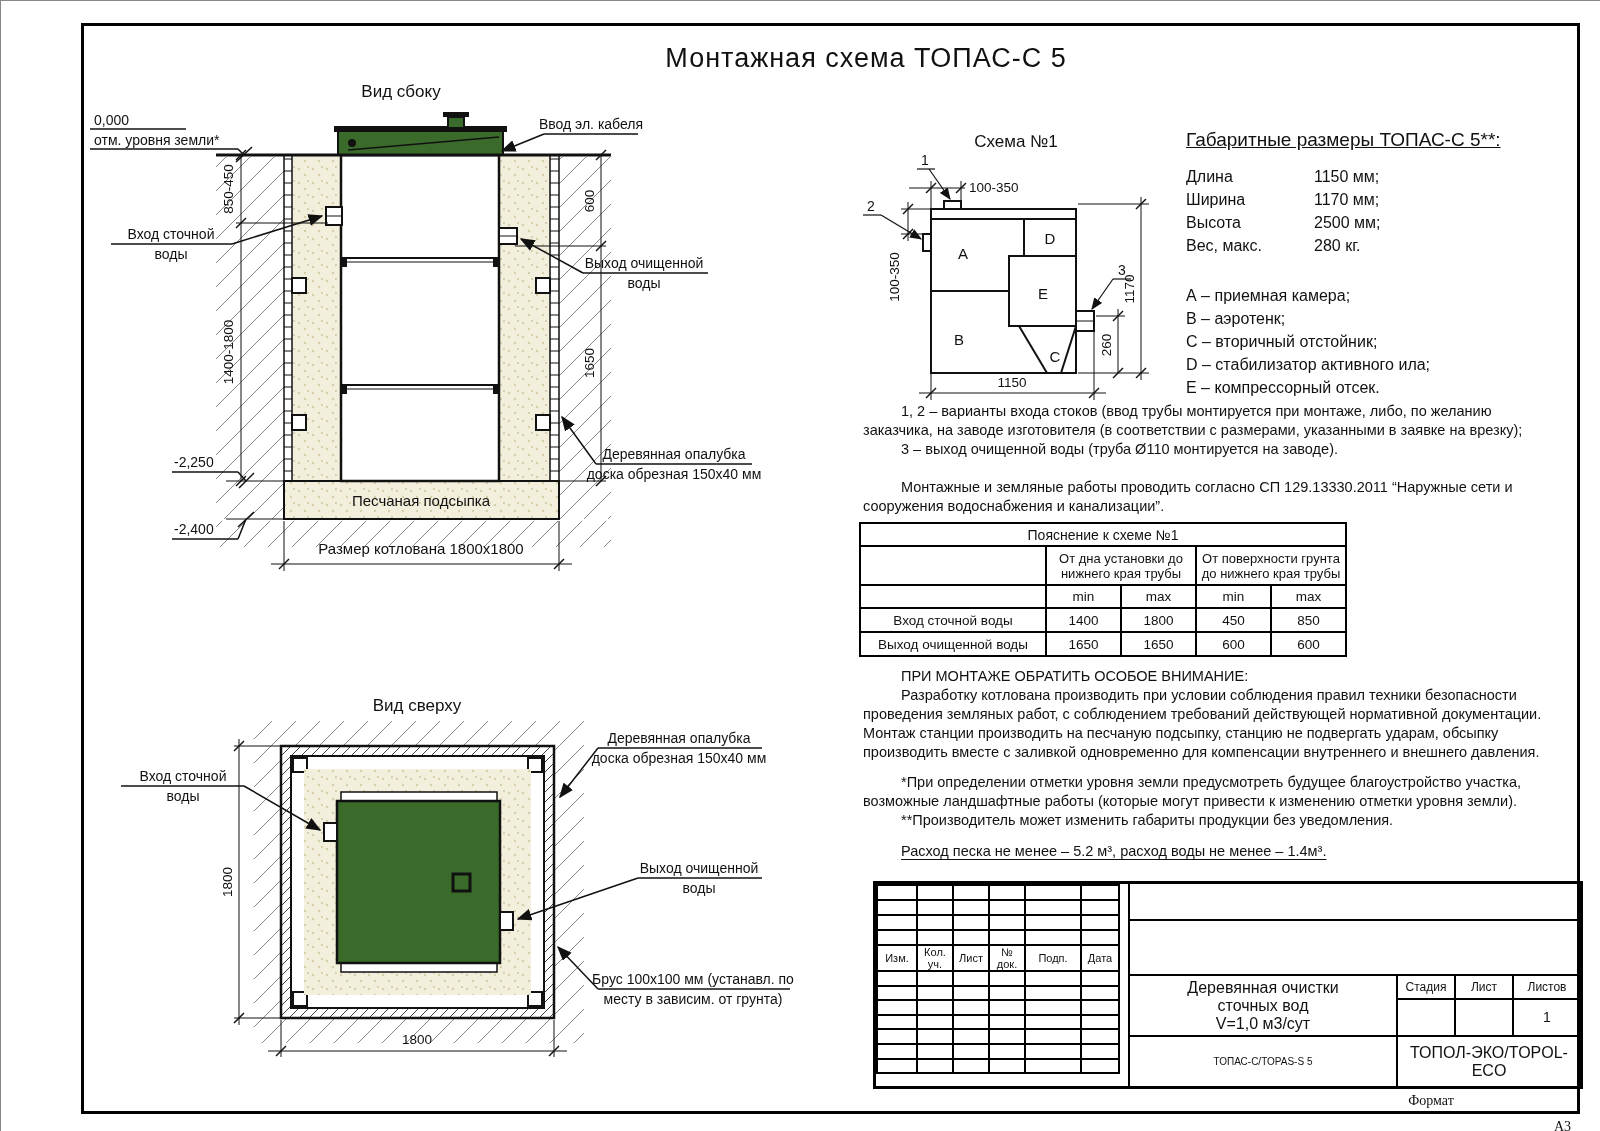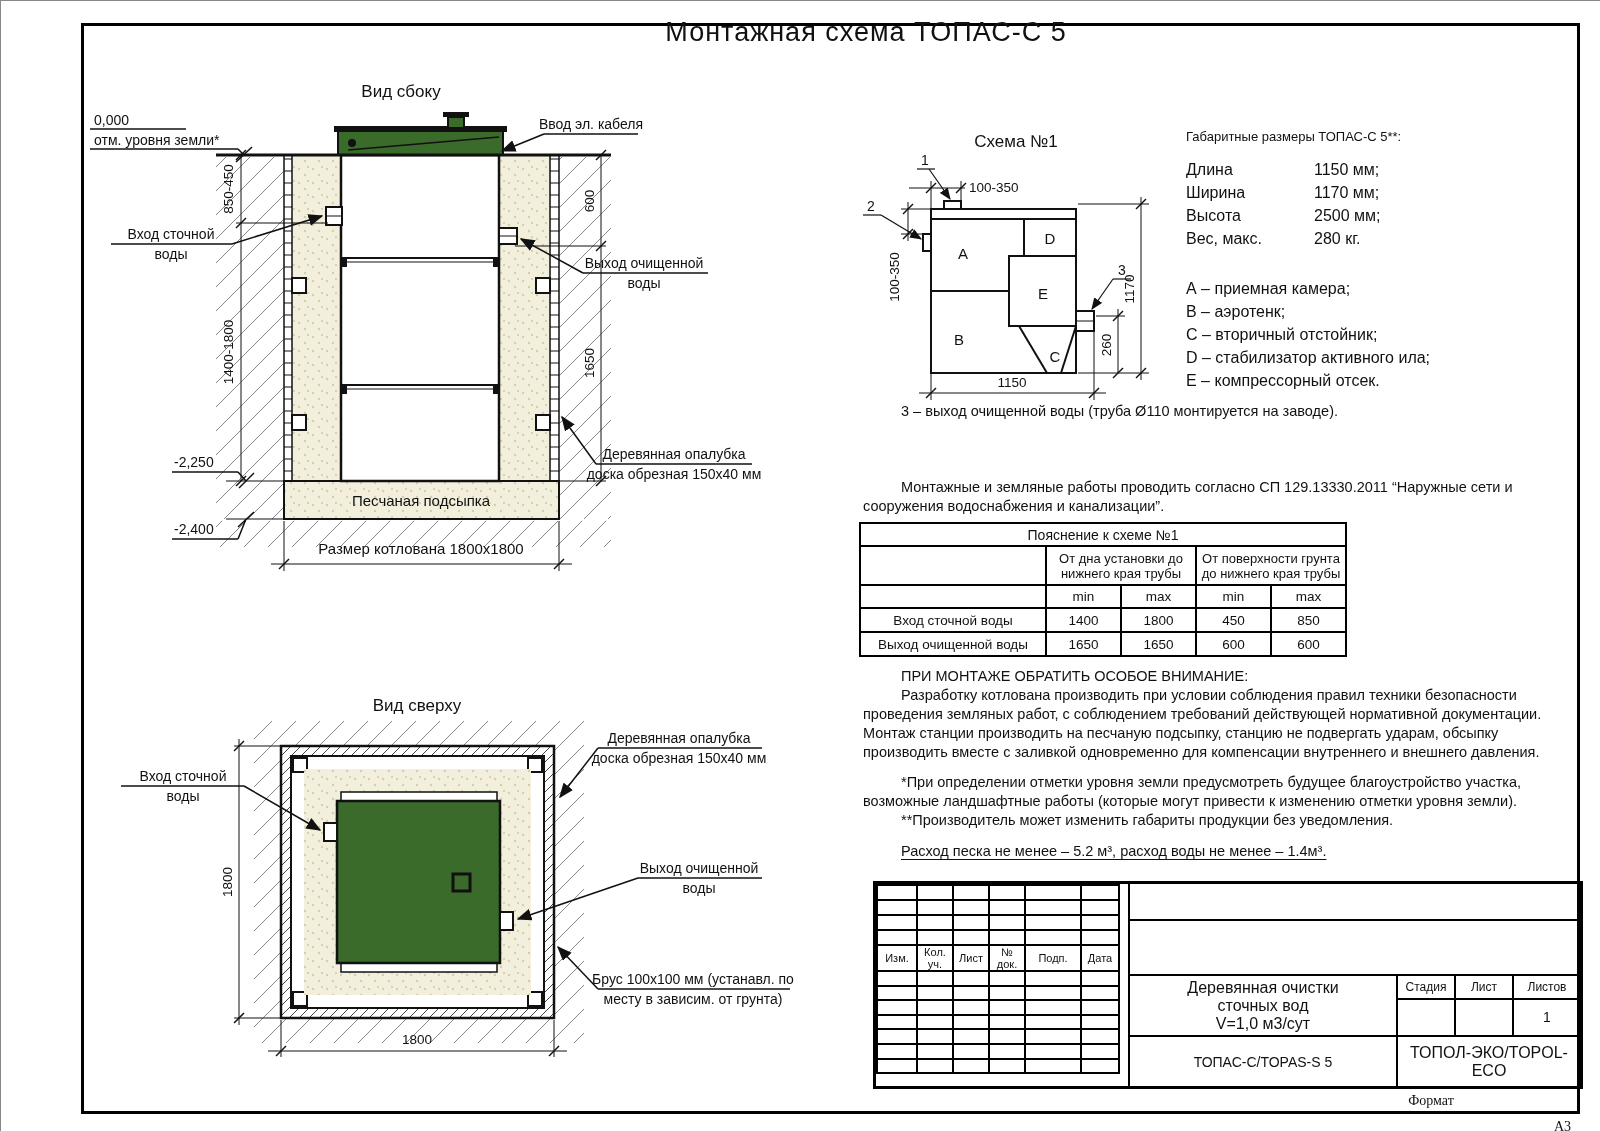--- a/index.html
+++ b/index.html
@@ -1,26 +1,26 @@
 <!DOCTYPE html>
 <html><head>
 <meta charset="utf-8">
 <style>
   html,body{margin:0;padding:0;background:#e8e8e8;}
   .sheet{position:relative;width:1600px;height:1131px;background:#fff;border:1px solid #888;
          font-family:"Liberation Sans",sans-serif;color:#111;overflow:hidden;}
   .frame{position:absolute;left:80px;top:22px;width:1499px;height:1091px;border:3px solid #000;box-sizing:border-box;}
   .abs{position:absolute;}
-  .main-title{left:565px;top:16px;width:600px;text-align:center;font-size:27px;letter-spacing:1px;}
+  .main-title{left:565px;top:42px;width:600px;text-align:center;font-size:27px;letter-spacing:1px;}
   
   svg text{font-family:"Liberation Sans",sans-serif;fill:#111;}
   .t14{font-size:14px;} .t15{font-size:15px;} .t17{font-size:17px;} .dm{font-size:13.5px;}
   
   #specs{left:1185px;top:128px;width:380px;font-size:16px;}
-  #specs .hd{font-size:13px;margin-bottom:14px;}
+  #specs .hd{font-size:19px;margin-bottom:14px;text-decoration:underline;}
   #specs .row{display:flex;line-height:23px;}
   #specs .row .lb{width:128px;}
   #specs .legend{margin-top:27px;line-height:23px;}
   
   .par{width:688px;font-size:14.5px;line-height:19px;text-align:left;}
   .par p{margin:0;text-indent:38px;}
   .caps{text-transform:none;}
   .und{text-decoration:underline;text-underline-offset:3px;}
   
   #pipe-table{left:858px;top:521px;border-collapse:collapse;table-layout:fixed;}
@@ -341,20 +341,21 @@
     <div class="legend">
       <div>А – приемная камера;</div>
       <div>В – аэротенк;</div>
       <div>С – вторичный отстойник;</div>
       <div>D – стабилизатор активного ила;</div>
       <div>Е – компрессорный отсек.</div>
     </div>
   </div>
 
   <div class="abs par" style="left:862px;top:401px;">
+    <p>1, 2 – варианты входа стоков (ввод трубы монтируется при монтаже, либо, по желанию заказчика, на заводе изготовителя (в соответствии с размерами, указанными в заявке на врезку);</p>
     <p>3 – выход очищенной воды (труба Ø110 монтируется на заводе).</p>
   </div>
   <div class="abs par" style="left:862px;top:477px;">
     <p>Монтажные и земляные работы проводить согласно СП 129.13330.2011 “Наружные сети и сооружения водоснабжения и канализации”.</p>
   </div>
 
   <table class="abs" id="pipe-table">
     <colgroup>
         <col style="width:186px">
         <col style="width:75px">
@@ -532,21 +533,21 @@
       <div>
         <div>Деревянная очистки</div>
         <div>сточных вод</div>
         <div>V=1,0 м3/сут</div>
       </div>
     </div>
     <div class="scell" style="left:522px;top:92px;width:56px;height:22px;font-size:12px;">Стадия</div>
     <div class="scell" style="left:580px;top:92px;width:56px;height:22px;font-size:12px;">Лист</div>
     <div class="scell" style="left:638px;top:92px;width:66px;height:22px;font-size:12px;">Листов</div>
     <div class="scell" style="left:638px;top:114px;width:66px;height:37px;font-size:14px;">1</div>
-    <div class="scell" style="left:254px;top:153px;width:266px;height:49px;font-size:14px;">ТОПАС-С/TOPAS-S 5</div>
+    <div class="scell" style="left:254px;top:153px;width:266px;height:49px;font-size:10px;">ТОПАС-С/TOPAS-S 5</div>
     <div class="scell" style="left:522px;top:153px;width:182px;height:49px;font-size:16px;">ТОПОЛ-ЭКО/TOPOL-ECO</div>
   </div>
 
   <div class="abs" id="format-row" style="left:1370px;top:1092px;width:212px;display:flex;font-family:Liberation Serif, serif;">
     <span style="width:120px;text-align:center;">Формат</span>
     <span style="width:80px;text-align:right;margin-top:26px;">А3</span>
   </div>
 </div>
 
 </body></html>

